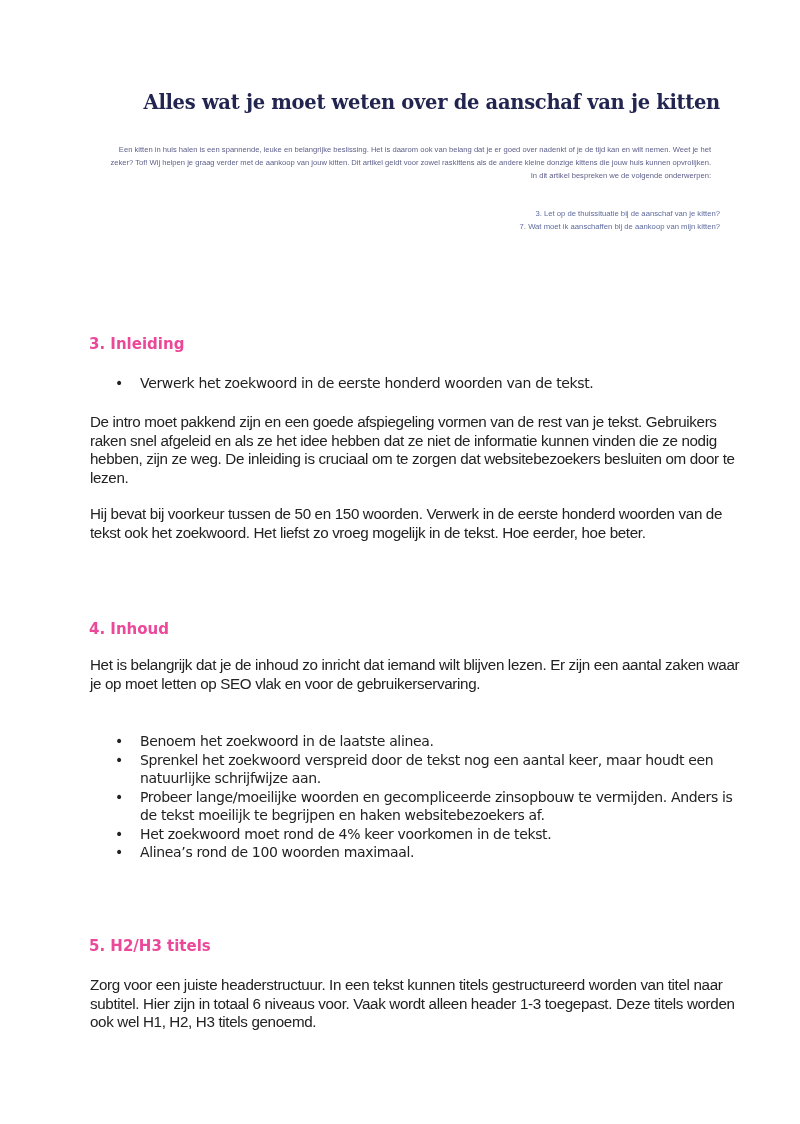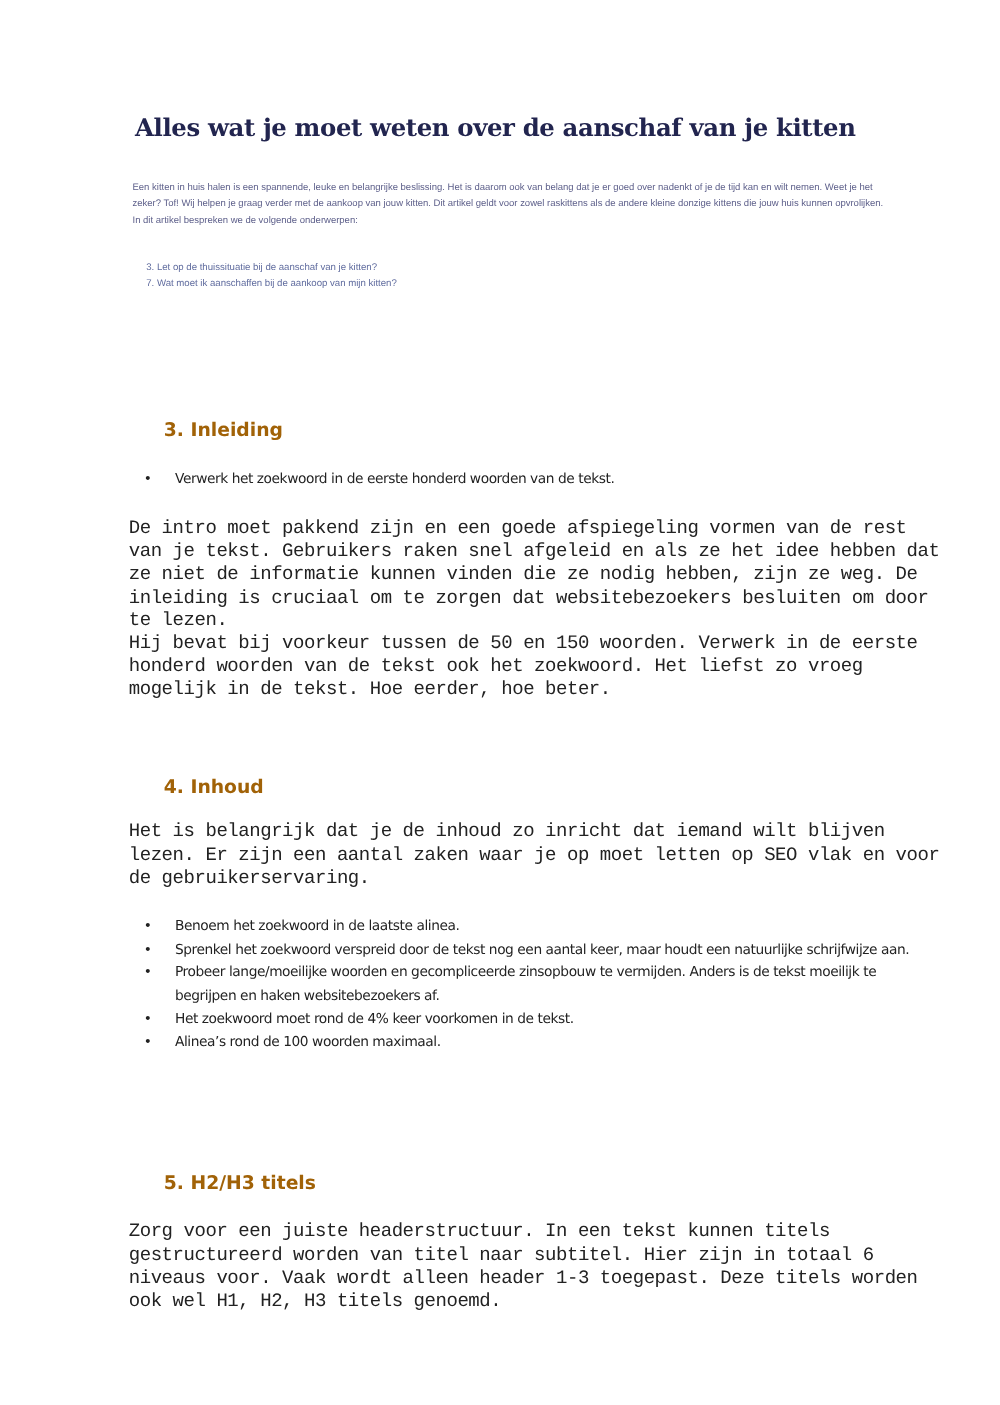--- a/index.html
+++ b/index.html
@@ -1,31 +1,31 @@
 <!DOCTYPE html>
 <html><head>
 <meta charset="utf-8">
 <style>
   html, body { margin: 0; padding: 0; background: #ffffff; }
   body { width: 800px; height: 1124px; position: relative; overflow: hidden; }
-  .embed { position: absolute; left: 100px; top: 80px; width: 620px; }
+  .embed { position: absolute; left: 100px; top: 80px; width: 620px; text-align: right; }
   .embed-title {
     font-family: "DejaVu Serif", serif; font-weight: bold; color: #22254f;
     font-size: 19.5px; letter-spacing: -0.3px; margin: 10px 0 0 8px; line-height: 26px;
   }
   .embed-intro {
     font-family: "Liberation Sans", sans-serif; color: #5d5f8a; font-size: 7.6px;
     line-height: 13px; margin: 27px 0 0 6px; width: 605px;
   }
   .embed-list { list-style: none; margin: 25px 0 0 17px; padding: 0;
     font-family: "Liberation Sans", sans-serif; color: #5f6b9e; font-size: 7.7px; line-height: 13.1px; }
-  .h { font-weight: bold; font-size: 15px; position: absolute; left: 89px; font-family: "DejaVu Sans", sans-serif; color: #a16207; margin-left: 42px; }
-  .p { font-size: 15.2px; line-height: 18.5px; position: absolute; left: 103px; width: 650px; font-family: Liberation Mono, monospace; color: #222; letter-spacing: -0.35px; }
+  .h { font-weight: bold; font-size: 15px; position: absolute; left: 89px; font-family: "DejaVu Sans", sans-serif; color: #ec4899; }
+  .p { font-size: 15.2px; line-height: 18.5px; position: absolute; left: 90px; width: 650px; font-family: Liberation Sans, sans-serif; color: #222; letter-spacing: -0.35px; }
   ul.bl { position: absolute; left: 89px; width: 650px; margin: 0; padding: 0; list-style: none;
-    font-family: "DejaVu Sans", sans-serif; color: #222; font-size: 11px; line-height: 18.5px; letter-spacing: -0.35px; }
+    font-family: "DejaVu Sans", sans-serif; color: #222; font-size: 14px; line-height: 18.5px; letter-spacing: -0.35px; }
   ul.bl li { position: relative; padding-left: 51px; }
   ul.bl li::before { content: "•"; position: absolute; left: 26px; top: 0; }
 </style>
 </head>
 <body>
 
 <div class="embed">
   <div class="embed-title">Alles wat je moet weten over de aanschaf van je kitten</div>
   <div class="embed-intro">Een kitten in huis halen is een spannende, leuke en belangrijke beslissing. Het is daarom ook van belang dat je er goed over nadenkt of je de tijd kan en wilt nemen. Weet je het zeker? Tof! Wij helpen je graag verder met de aankoop van jouw kitten. Dit artikel geldt voor zowel raskittens als de andere kleine donzige kittens die jouw huis kunnen opvrolijken. In dit artikel bespreken we de volgende onderwerpen:</div>
   <ul class="embed-list">

